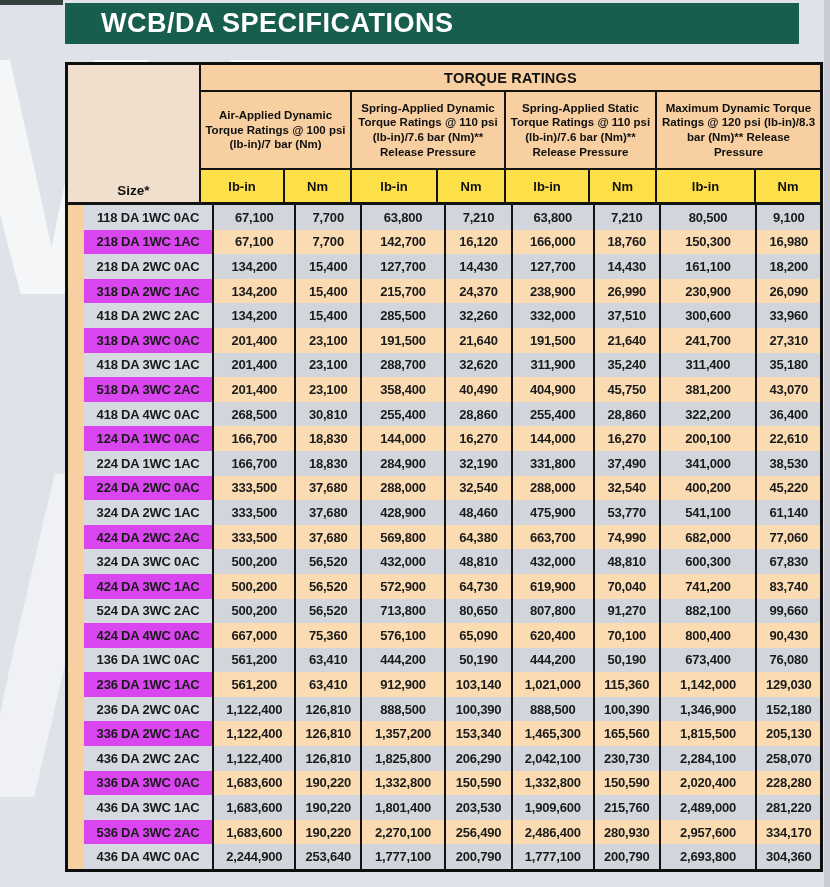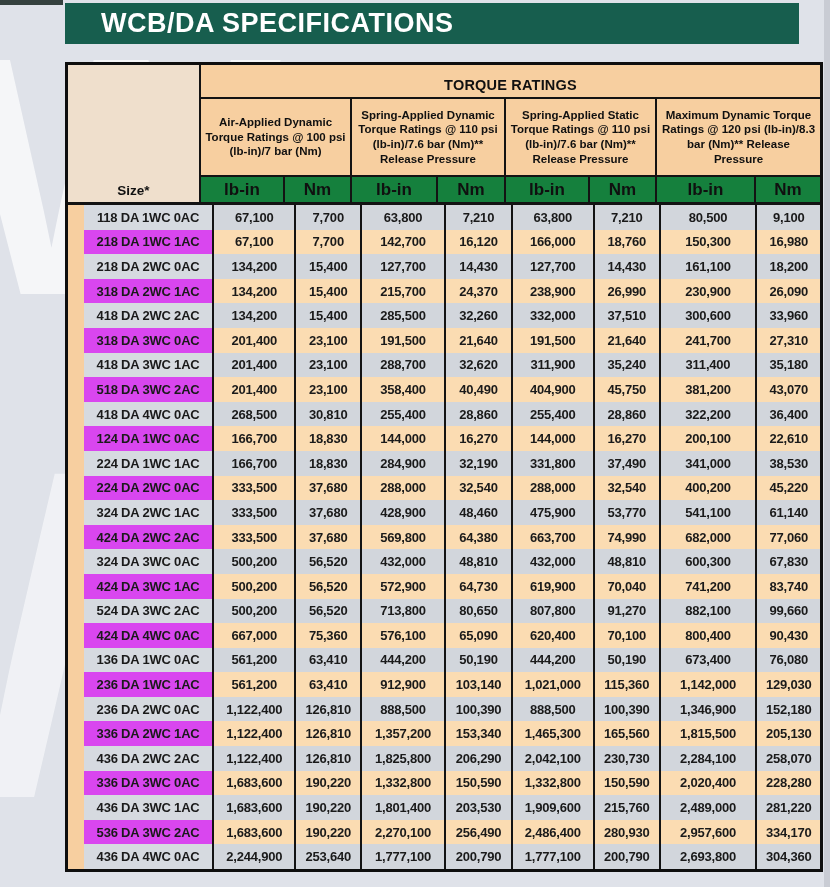--- a/index.html
+++ b/index.html
@@ -33,41 +33,41 @@
     border:3px solid #0e0e0e; background:#F7CFA0; z-index:2;
     display:flex; flex-direction:column; box-sizing:border-box;
   }
   #hdr { display:flex; height:140px; border-bottom:3px solid #131313; box-sizing:border-box; }
   #size-hd {
     width:133px; box-sizing:border-box; border-right:2px solid #131313;
     background:rgba(234,236,241,0.55);
     display:flex; align-items:flex-end; justify-content:center; padding-bottom:4px;
     font-weight:bold; font-size:13.5px; color:#111;
   }
-  #hdr-right { flex:1; display:flex; flex-direction:column;margin-top:7px; }
+  #hdr-right { flex:1; display:flex; flex-direction:column; }
   #torque-row {
     height:27px; border-bottom:2px solid #131313; box-sizing:border-box;
     display:flex; align-items:center; justify-content:center;
     font-weight:bold; font-size:14.5px; color:#101010; background:#F7CFA0; letter-spacing:0.2px;
   }
   #group-row { height:78px; border-bottom:2px solid #131313; box-sizing:border-box; display:flex; }
   .ghd {
     box-sizing:border-box; border-left:2px solid #131313;
     display:flex; align-items:center; justify-content:center; text-align:center;
     font-weight:bold; font-size:11.5px; line-height:1.28; padding:2px 4px; color:#101010; background:#F7CFA0;
   }
   .ghd.g0 { border-left:0; width:149px; }
   .ghd.g1 { width:154px; }
   .ghd.g2 { width:151px; }
   .ghd.g3 { width:165px; }
   #sub-row { flex:1; display:flex; box-sizing:border-box; }
   .shd {
     box-sizing:border-box; border-left:2px solid #131313;
     display:flex; align-items:center; justify-content:center;
-    font-weight:bold; font-size:17px; color:#101010; background:#15803d;
+    font-weight:bold; font-size:13px; color:#101010; background:#fde047;
   }
   .c0 { width:82px; } .c1 { width:67px; } .c2 { width:86px; } .c3 { width:68px; }
   .c4 { width:84px; } .c5 { width:67px; } .c6 { width:99px; } .c7 { width:66px; }
   .shd.c0 { border-left:0; }
 
   #tbody { flex:1; display:flex; flex-direction:column;padding-left:16px; }
   .drow { flex:1; display:flex; }
   .cell {
     box-sizing:border-box; display:flex; align-items:center; justify-content:center;
     font-weight:bold; font-size:13px; color:#1a1a1a; letter-spacing:-0.2px; white-space:nowrap;

